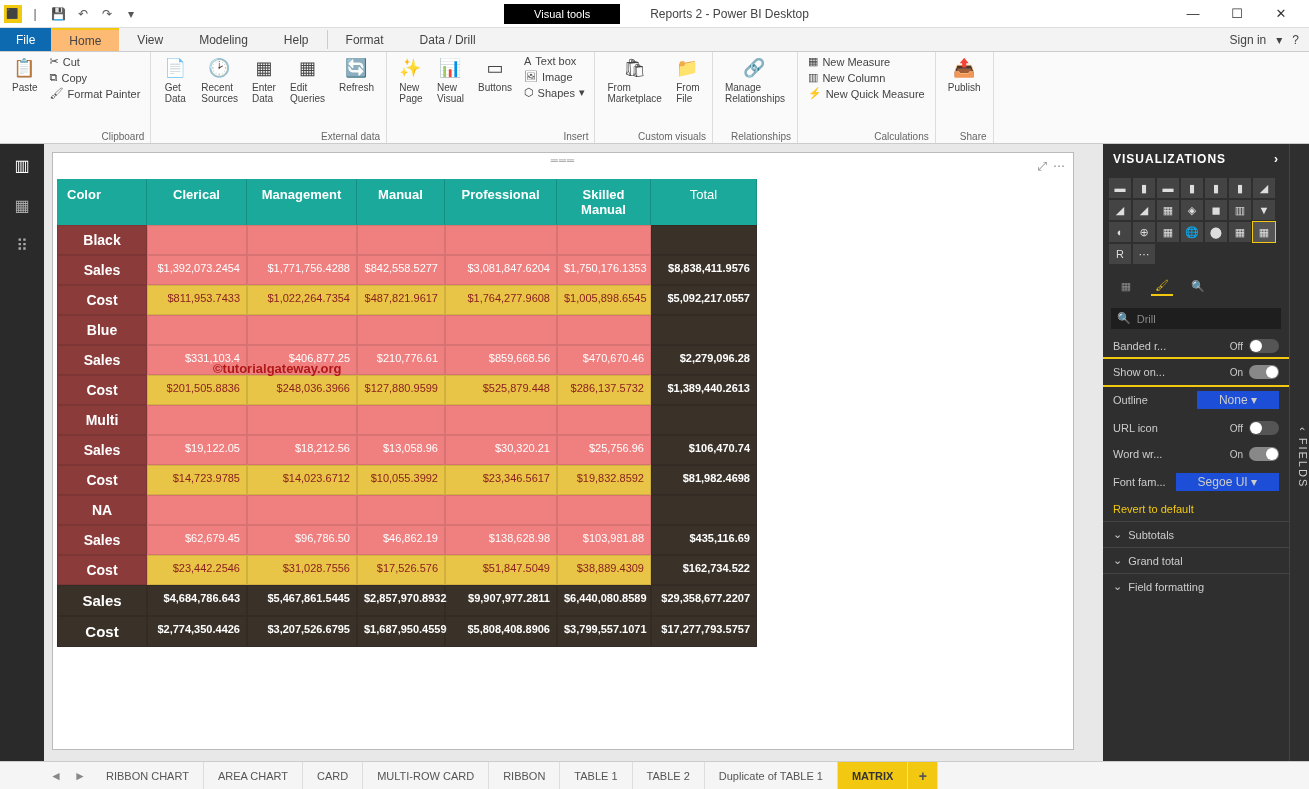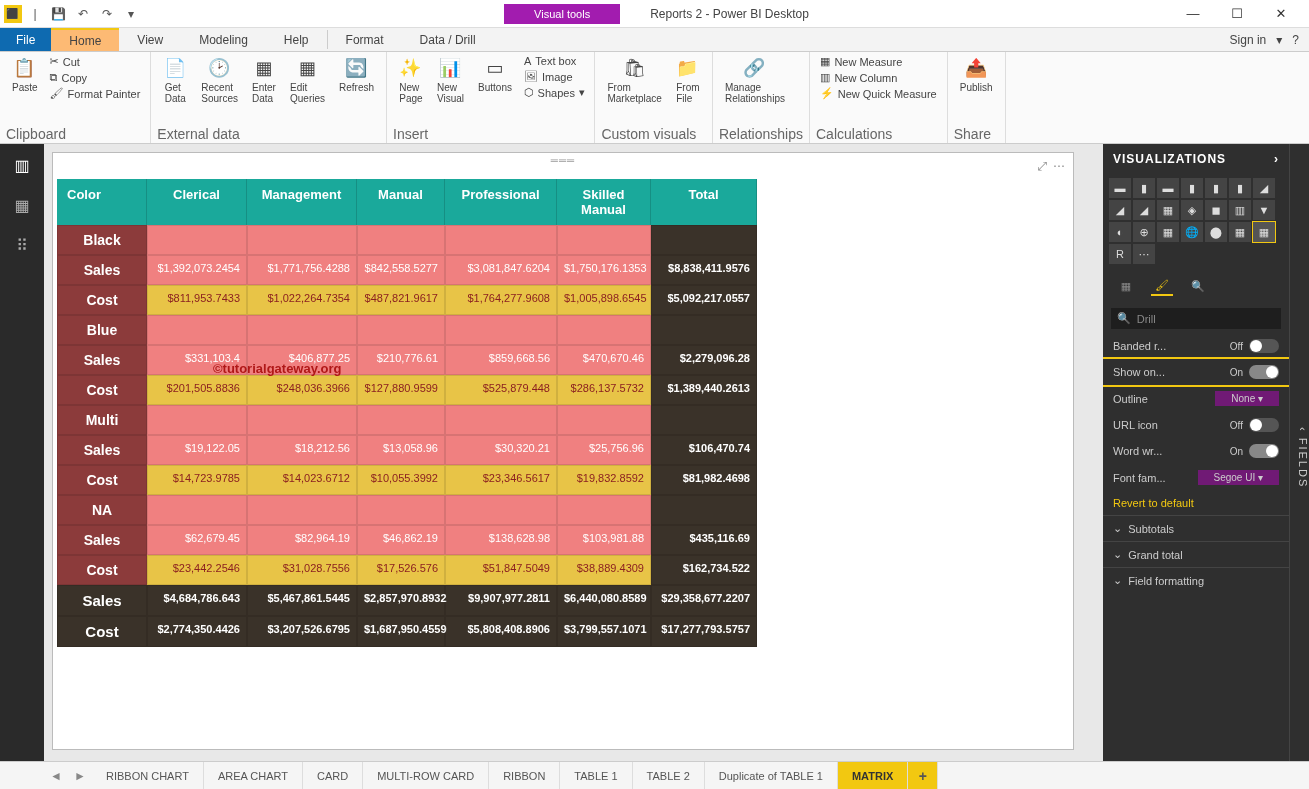--- a/index.html
+++ b/index.html
@@ -2,51 +2,51 @@
 <html><head>
 <meta charset="utf-8">
 <style>
 *{box-sizing:border-box;margin:0;padding:0;font-family:"Segoe UI",Arial,sans-serif}
 body{width:1309px;height:789px;overflow:hidden;background:#fff;font-size:12px;color:#333}
 .titlebar{height:28px;background:#fff;display:flex;align-items:center;border-bottom:1px solid #ddd}
 .tb-left{display:flex;align-items:center;gap:2px;padding-left:4px}
 .app-icon{width:18px;height:18px;background:#f2c811;display:flex;align-items:center;justify-content:center;font-size:10px;font-weight:bold;color:#333}
 .tb-ico{width:22px;height:22px;display:flex;align-items:center;justify-content:center;cursor:pointer;font-size:12px;color:#555}
 .tb-center{flex:1;display:flex;justify-content:center;align-items:center;gap:30px}
-.vt-tab{background:#a21caf;color:#fff;padding:4px 30px;font-size:11px}
+.vt-tab{background:#000000;color:#fff;padding:4px 30px;font-size:11px}
 .app-title{font-size:12px;color:#444}
 .tb-right{display:flex;align-items:center;margin-left:auto;padding-right:6px}
 .win-btn{width:44px;height:28px;display:flex;align-items:center;justify-content:center;font-size:13px;cursor:pointer}
 .menubar{height:24px;display:flex;align-items:stretch;background:#f3f3f3;border-bottom:1px solid #ccc}
 .file-btn{background:#0e6ab0;color:#fff;padding:0 16px;display:flex;align-items:center;font-size:12px}
 .menu-tab{padding:0 18px;display:flex;align-items:center;font-size:12px;cursor:pointer;color:#444}
 .menu-tab.active{background:#fdba74;border-top:2px solid #f2c811}
 .menu-sep{width:1px;background:#ccc;margin:2px 0}
 .menu-signin{margin-left:auto;display:flex;align-items:center;gap:10px;padding-right:10px;font-size:12px;color:#444}
 .ribbon{height:92px;background:#fafafa;border-bottom:1px solid #ccc;display:flex;position:relative}
 .rb-group{display:flex;flex-direction:column;border-right:1px solid #ddd;padding:2px 6px 0}
 .rb-items{flex:1;display:flex;align-items:flex-start;gap:2px}
-.rb-label{text-align:left;font-size:14px;color:#666;padding:1px 0}
+.rb-label{text-align:right;font-size:10px;color:#666;padding:1px 0}
 .rb-btn{display:flex;flex-direction:column;align-items:center;justify-content:center;padding:2px 6px;cursor:pointer;font-size:10px;color:#444;gap:2px}
 .rb-ico{width:24px;height:24px;display:flex;align-items:center;justify-content:center;font-size:18px}
 .rb-small{display:flex;align-items:center;gap:4px;font-size:11px;padding:1px 4px;cursor:pointer;color:#444}
 .rb-col{display:flex;flex-direction:column;gap:1px}
 .workspace{display:flex;height:617px}
 .leftbar{width:44px;background:#2a2a2a;display:flex;flex-direction:column;align-items:center;padding-top:10px;gap:18px}
 .lb-ico{width:22px;height:22px;color:#aaa;cursor:pointer;display:flex;align-items:center;justify-content:center;font-size:16px}
 .lb-ico.active{color:#fff}
 .canvas{flex:1;background:#e8e8e8;padding:8px;position:relative;overflow:hidden}
 .visual-frame{background:#fff;border:1px solid #bbb;width:1022px;height:598px;position:relative;padding:4px 4px 0 4px}
 .grip{position:absolute;top:2px;left:50%;transform:translateX(-50%);color:#999;font-size:10px;letter-spacing:1px}
 .vis-toolbar{position:absolute;top:6px;right:8px;display:flex;gap:6px;color:#888;font-size:12px}
 .matrix{width:700px;margin-top:22px;font-family:Georgia,serif}
 .mx-header{display:flex;background:#1aa99b;color:#fff}
 .mx-h{padding:8px 6px;text-align:center;font-weight:bold;font-size:13px;border-right:1px solid rgba(0,0,0,.15)}
 .mx-h.c0{width:90px;text-align:left;padding-left:10px}
-.mx-h.c1{width:100px}.mx-h.c2{width:110px}.mx-h.c3{width:88px}.mx-h.c4{width:112px}.mx-h.c5{width:94px}.mx-h.c6{width:106px;font-weight:bold}
+.mx-h.c1{width:100px}.mx-h.c2{width:110px}.mx-h.c3{width:88px}.mx-h.c4{width:112px}.mx-h.c5{width:94px}.mx-h.c6{width:106px;font-weight:normal}
 .mx-row{display:flex}
 .mx-c{padding:6px 6px;text-align:right;font-size:11px;border:1px solid rgba(0,0,0,.1)}
 .mx-c.c0{width:90px;text-align:center;font-weight:bold;font-size:14px;color:#fff}
 .mx-c.c1{width:100px}.mx-c.c2{width:110px}.mx-c.c3{width:88px}.mx-c.c4{width:112px}.mx-c.c5{width:94px}.mx-c.c6{width:106px;font-weight:bold}
 .grp{background:#8c3b3b}
 .sal{background:#f08080;color:#fff}
 .cst{background:#e8c447;color:#8b2020}
 .tot{background:#3a3229;color:#fff}
 .gtot{background:#3a3229;color:#fff;font-weight:bold}
 .gtot .c0{font-size:15px}
@@ -59,21 +59,21 @@
 .pane-tabs{display:flex;gap:14px;padding:8px 12px}
 .pane-tab{width:22px;height:20px;color:#888;cursor:pointer;display:flex;align-items:center;justify-content:center}
 .pane-tab.active{color:#f2c811;border-bottom:2px solid #f2c811}
 .search-box{margin:4px 8px;background:#1e1e1e;padding:4px 6px;display:flex;align-items:center;gap:6px;color:#888}
 .prop-row{display:flex;align-items:center;justify-content:space-between;padding:6px 10px}
 .prop-row.hl{outline:2px solid #f2c811}
 .toggle{width:30px;height:14px;border-radius:8px;background:#555;position:relative}
 .toggle.on{background:#888}
 .toggle .knob{position:absolute;width:12px;height:12px;background:#fff;border-radius:50%;top:1px;left:1px}
 .toggle.on .knob{left:17px}
-.dd{background:#701a75;padding:2px 16px;font-size:10px;display:flex;align-items:center;gap:4px;min-width:60px;justify-content:space-between}
+.dd{background:#1d4ed8;padding:2px 22px;font-size:12px;display:flex;align-items:center;gap:4px;min-width:60px;justify-content:space-between}
 .revert{color:#f2c811;padding:6px 10px;font-size:11px;cursor:pointer}
 .acc{padding:6px 10px;border-top:1px solid #444;font-size:11px;display:flex;align-items:center;gap:6px}
 .fields-tab{width:20px;background:#2f2f2f;color:#ccc;writing-mode:vertical-rl;text-align:center;padding-top:10px;font-size:11px;letter-spacing:2px;border-left:1px solid #444}
 .pagetabs{height:28px;background:#f5f5f5;border-top:1px solid #ccc;display:flex;align-items:center;padding-left:44px}
 .pt-nav{width:24px;height:24px;display:flex;align-items:center;justify-content:center;color:#888;cursor:pointer}
 .pt{padding:0 14px;height:28px;display:flex;align-items:center;font-size:11px;color:#555;border-right:1px solid #ddd;cursor:pointer}
 .pt.active{background:#f2c811;color:#333;font-weight:bold}
 .pt.add{background:#f2c811;width:30px;justify-content:center;font-size:14px;font-weight:bold}
 </style>
 </head>
@@ -362,21 +362,21 @@
             <div class="mx-c c1 sal"></div>
             <div class="mx-c c2 sal"></div>
             <div class="mx-c c3 sal"></div>
             <div class="mx-c c4 sal"></div>
             <div class="mx-c c5 sal"></div>
             <div class="mx-c c6 tot"></div>
           </div>
           <div class="mx-row">
             <div class="mx-c c0 grp">Sales</div>
             <div class="mx-c c1 sal">$62,679.45</div>
-            <div class="mx-c c2 sal">$82,964.19</div>
+            <div class="mx-c c2 sal">$96,786.50</div>
             <div class="mx-c c3 sal">$46,862.19</div>
             <div class="mx-c c4 sal">$138,628.98</div>
             <div class="mx-c c5 sal">$103,981.88</div>
             <div class="mx-c c6 tot">$435,116.69</div>
           </div>
           <div class="mx-row">
             <div class="mx-c c0 grp">Cost</div>
             <div class="mx-c c1 cst">$23,442.2546</div>
             <div class="mx-c c2 cst">$31,028.7556</div>
             <div class="mx-c c3 cst">$17,526.576</div>

